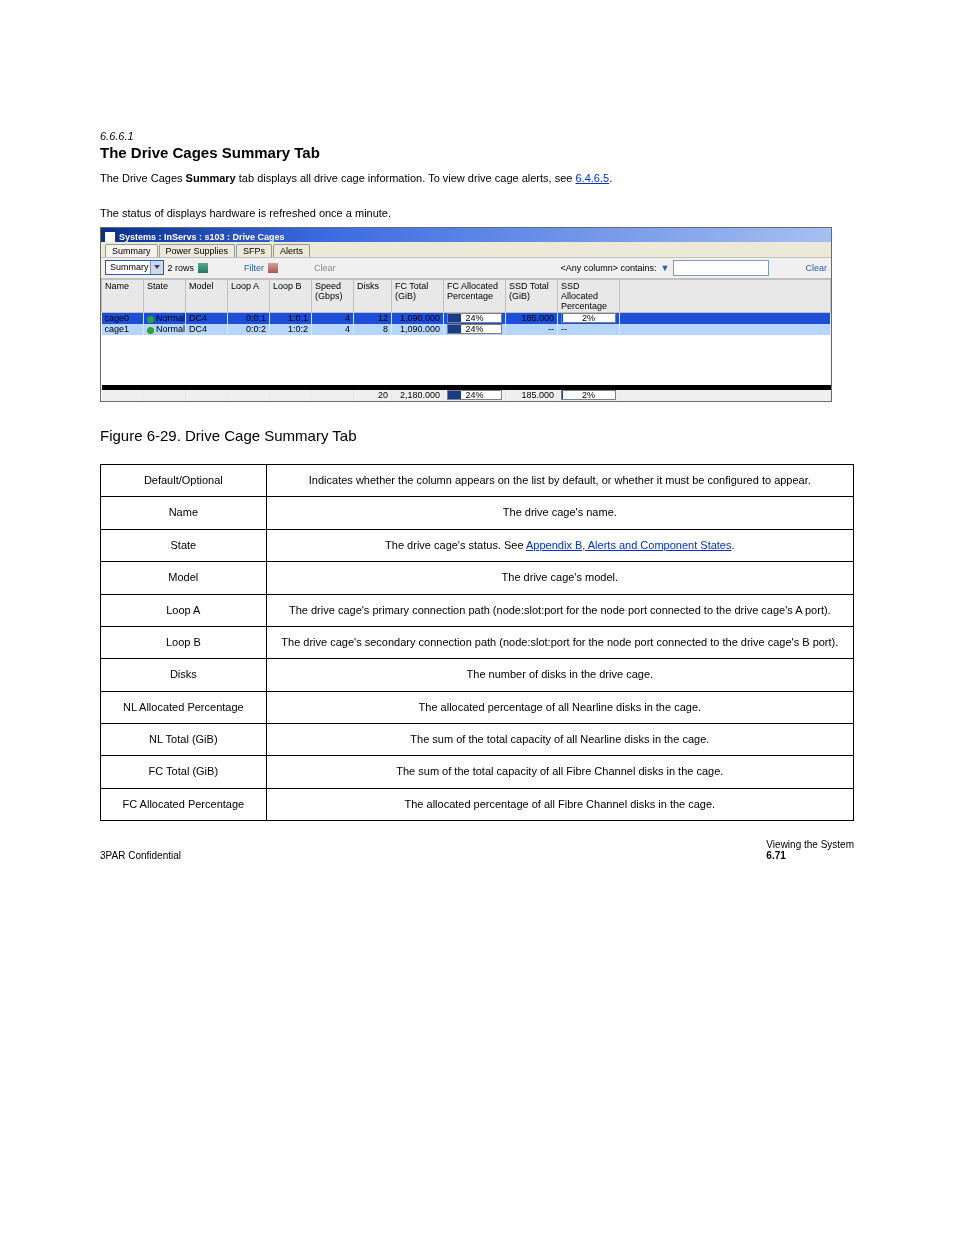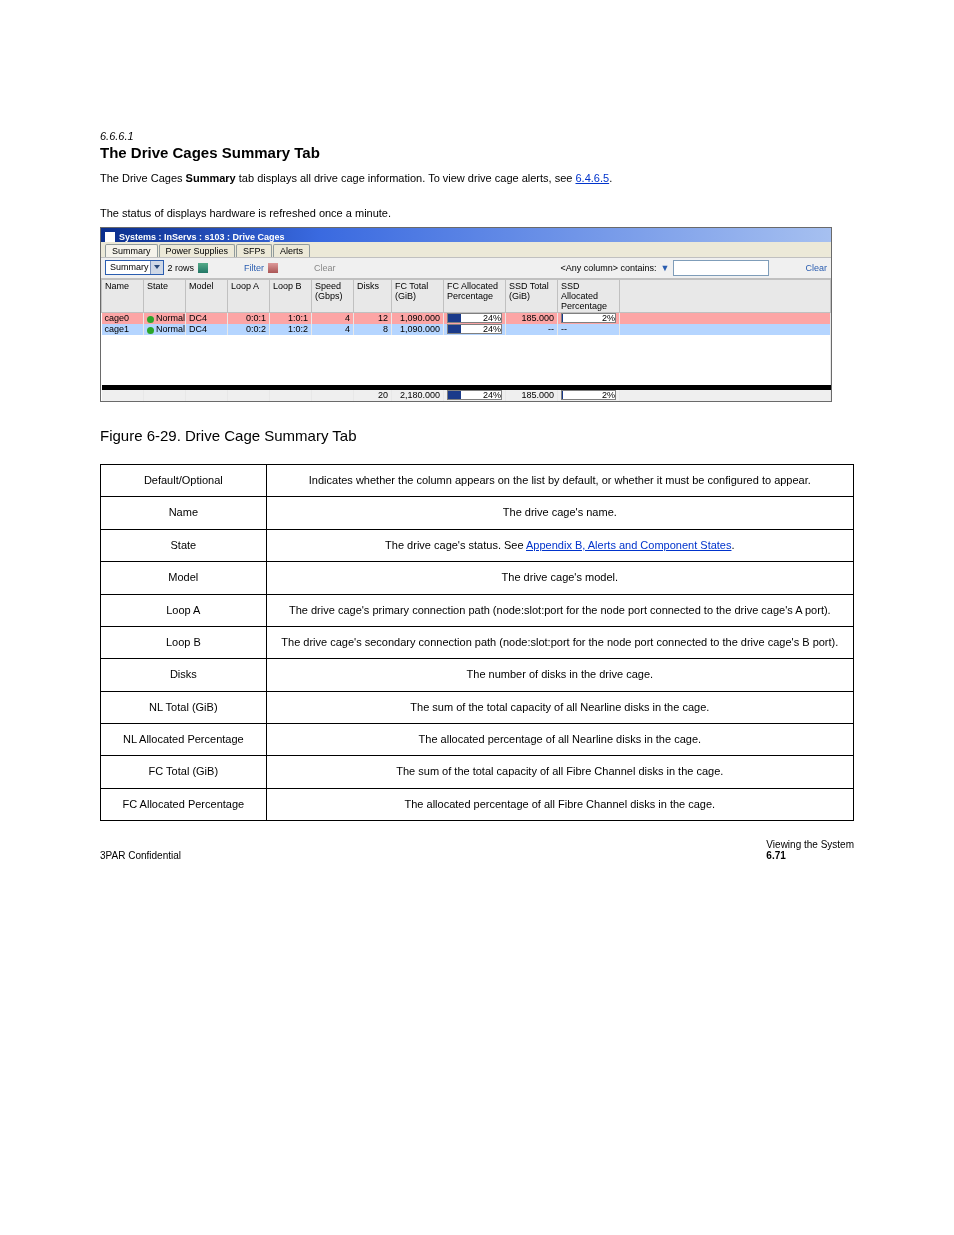--- a/index.html
+++ b/index.html
@@ -132,33 +132,33 @@
     vertical-align: top;
   }
   .grid td {
     border-right: 1px solid #e8e8e8;
     padding: 0 3px;
     height: 11px;
     font-size: 9px;
     vertical-align: middle;
     white-space: nowrap;
   }
-  .grid tr.row-odd td { background: #fca5a5; }
+  .grid tr.row-odd td { background: #1d4ed8; }
   .grid tr.row-sel td { background: #b5d5ff; }
   .grid .state-dot {
     width: 7px; height: 7px; border-radius: 50%; background: #2aa52a;
     display: inline-block; margin-right: 2px; vertical-align: middle;
   }
   .grid .num { text-align: right; }
   .pbar {
     position: relative; height: 10px; background: #fff; border: 1px solid #808080;
     width: 100%; box-sizing: border-box;
   }
   .pbar .fill { position: absolute; left: 0; top: 0; bottom: 0; background: #1a3a8a; }
-  .pbar .plabel { position: absolute; left: 0; right: 0; text-align: right; font-size: 9px; line-height: 9px; top: 0; }
+  .pbar .plabel { position: absolute; left: 0; right: 0; text-align: center; font-size: 9px; line-height: 9px; top: 0; }
   .grid .blank-area { height: 50px; background: #fff; }
   .grid tfoot td { background: #efefef; border-top: 5px solid #000000; }
 
   .caption { font-size: 15px; margin-bottom: 20px; }
 
   
   table.desc-table {
     border-collapse: collapse;
     width: 100%;
     font-size: 11px;
@@ -359,26 +359,26 @@
         </tr>
         <tr>
           <td>Loop B</td>
           <td>The drive cage's secondary connection path (node:slot:port for the node port connected to the drive cage's B port).</td>
         </tr>
         <tr>
           <td>Disks</td>
           <td>The number of disks in the drive cage.</td>
         </tr>
         <tr>
+          <td>NL Allocated Percentage</td>
+          <td>The allocated percentage of all Nearline disks in the cage.</td>
+        </tr>
+        <tr>
           <td>NL Total (GiB)</td>
           <td>The sum of the total capacity of all Nearline disks in the cage.</td>
-        </tr>
-        <tr>
-          <td>NL Allocated Percentage</td>
-          <td>The allocated percentage of all Nearline disks in the cage.</td>
         </tr>
         <tr>
           <td>FC Total (GiB)</td>
           <td>The sum of the total capacity of all Fibre Channel disks in the cage.</td>
         </tr>
         <tr>
           <td>FC Allocated Percentage</td>
           <td>The allocated percentage of all Fibre Channel disks in the cage.</td>
         </tr>
       </tbody>

